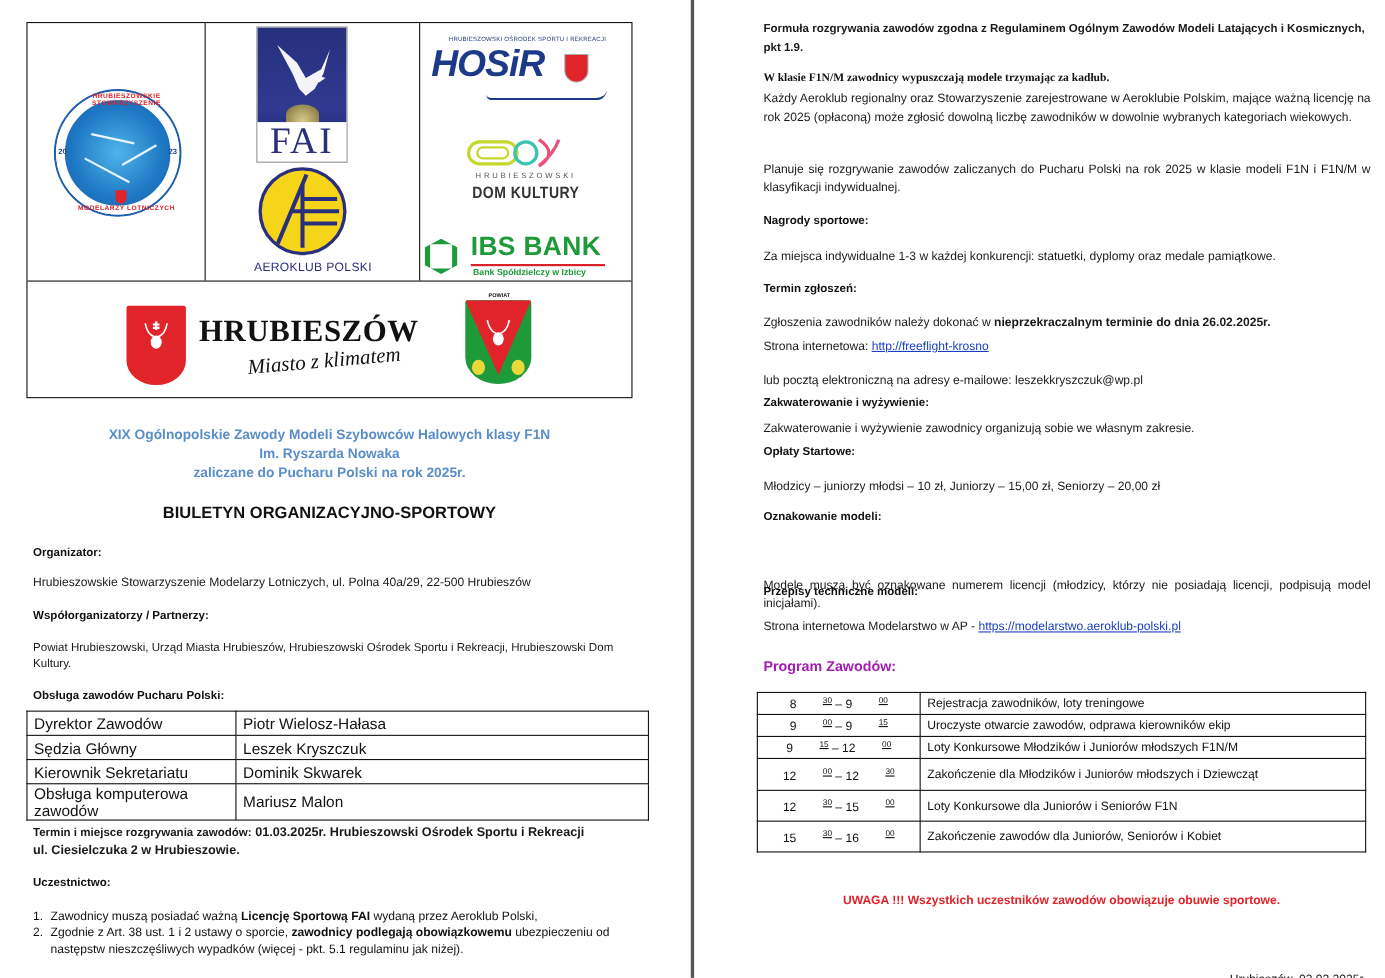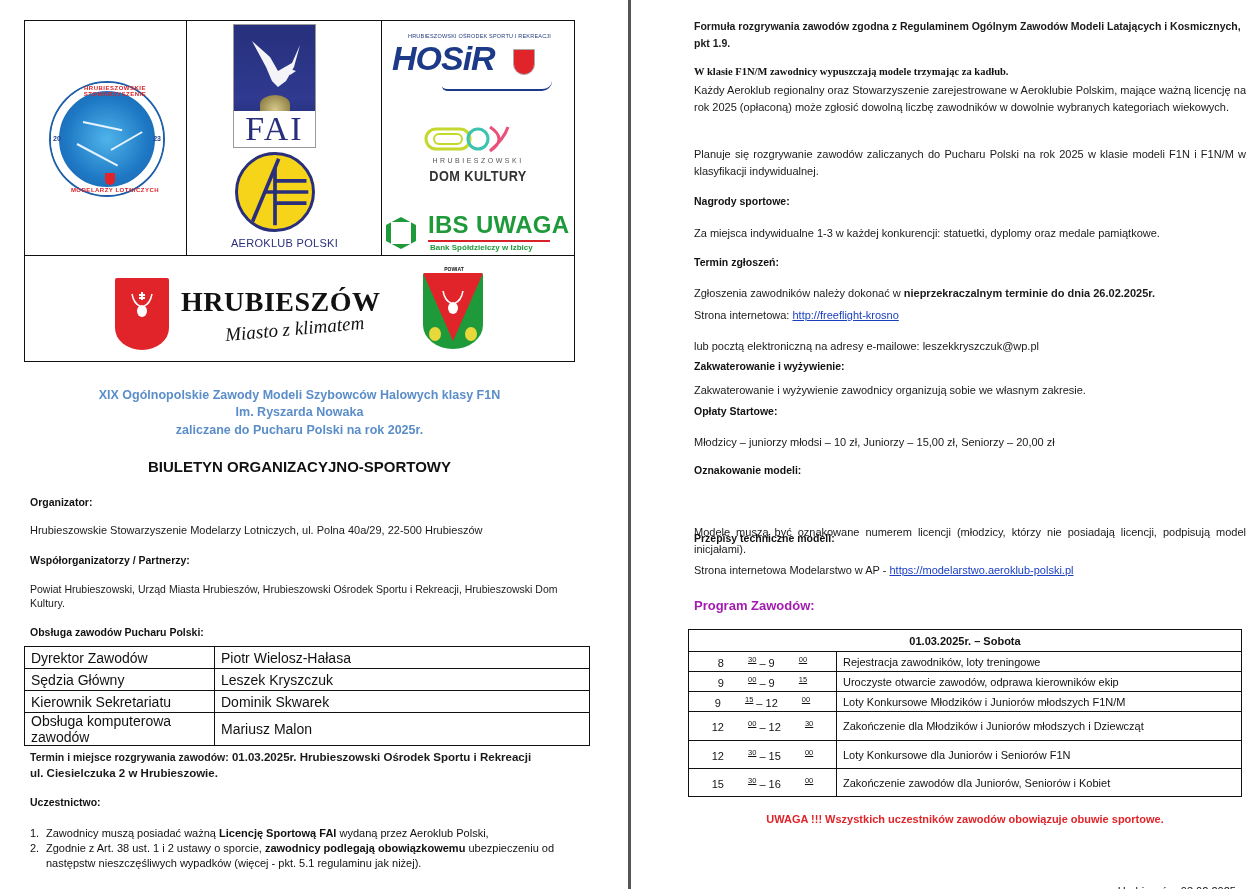--- a/index.html
+++ b/index.html
@@ -140,21 +140,21 @@
       <svg class="dk-logo" viewBox="0 0 90 36">
         <rect x="4" y="8" width="44" height="20" rx="10" fill="none" stroke="#c4d82e" stroke-width="3"></rect>
         <rect x="12" y="13" width="28" height="10" rx="5" fill="none" stroke="#c4d82e" stroke-width="2"></rect>
         <circle cx="56" cy="18" r="10" fill="none" stroke="#3cc3b0" stroke-width="3"></circle>
         <path d="M68 6 Q86 18 68 30 Q82 18 86 6" fill="none" stroke="#e9507a" stroke-width="3"></path>
       </svg>
       <div class="dk-small">HRUBIESZOWSKI</div>
       <div class="dk-big">DOM KULTURY</div>
 
       <div class="ibs-hex"></div>
-      <div class="ibs-big">IBS UWAGA</div>
+      <div class="ibs-big">IBS BANK</div>
       <div class="ibs-line"></div>
       <div class="ibs-small">Bank Spółdzielczy w Izbicy</div>
     </div>
 
     <div class="logo-cell bottom">
       <div class="crest-hrub">
         <svg class="stag" style="left:15px;top:10px;" viewBox="0 0 24 30">
           <path d="M12 4 v8 M9 7 h6 M9 10 h6" stroke="#fff" stroke-width="2"></path>
           <path d="M2 6 Q4 16 10 18 M22 6 Q20 16 14 18" stroke="#fff" stroke-width="1.5" fill="none"></path>
           <ellipse cx="12" cy="23" rx="5" ry="6" fill="#fff"></ellipse>
@@ -259,23 +259,20 @@
 
   <div class="r-lbl" style="top:532px;">Przepisy techniczne modeli:</div>
   <div class="r-txt" style="top:562px;">
     <span>Strona internetowa Modelarstwo w AP - </span><a class="link">https://modelarstwo.aeroklub-polski.pl</a>
   </div>
 
   <div class="prog-title">Program Zawodów:</div>
 
   <table class="prog">
     <tbody>
-        <tr class="head">
-      <td colspan="2">01.03.2025r. – Sobota</td>
-    </tr>
     <tr style="height:20px;">
       <td class="time"><span>8</span> <sup class="u">30</sup> – <span>9</span> <sup class="u">00</sup></td>
       <td>Rejestracja zawodników, loty treningowe</td>
     </tr>
     <tr style="height:20px;">
       <td class="time"><span>9</span> <sup class="u">00</sup> – <span>9</span> <sup class="u">15</sup></td>
       <td>Uroczyste otwarcie zawodów, odprawa kierowników ekip</td>
     </tr>
     <tr style="height:20px;">
       <td class="time"><span>9</span> <sup class="u">15</sup> – <span>12</span> <sup class="u">00</sup></td>

